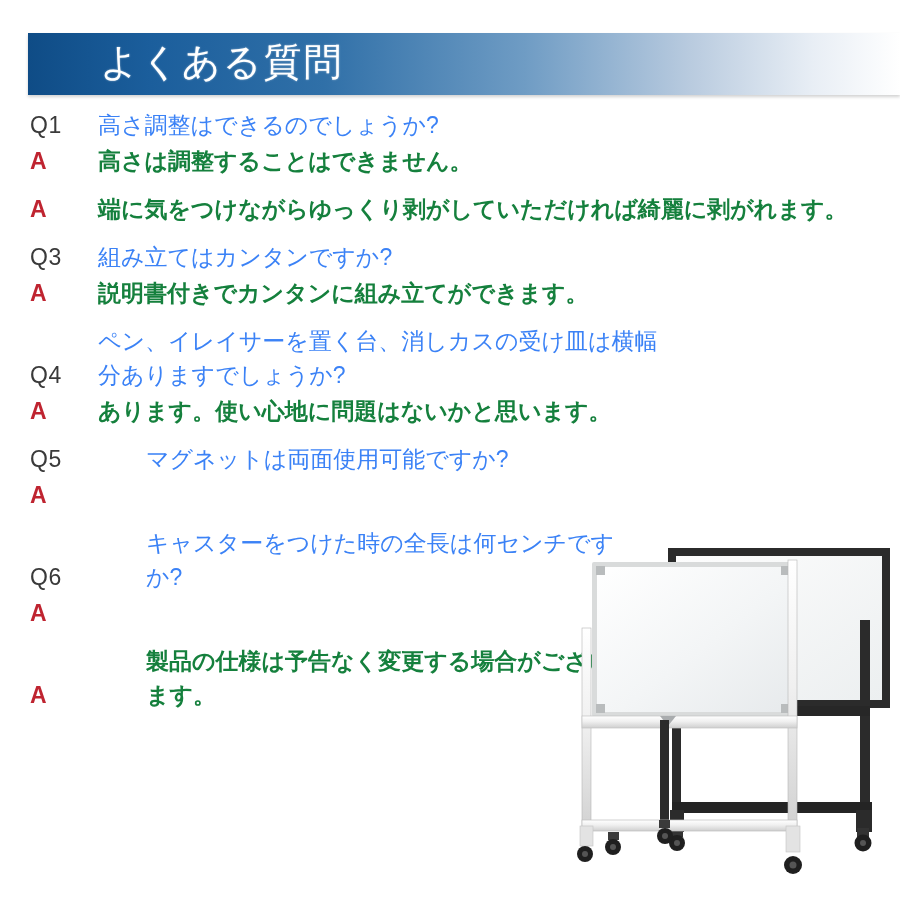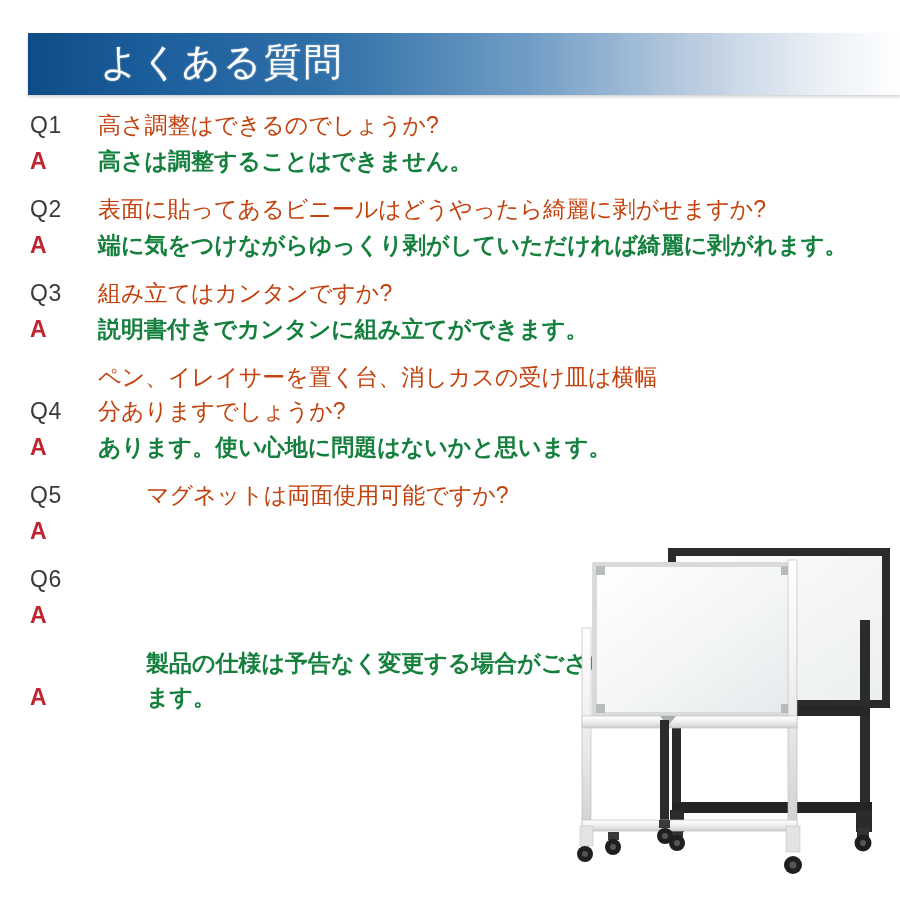--- a/index.html
+++ b/index.html
@@ -75,21 +75,21 @@
     color: #bf2430;
     font-weight: bold;
     letter-spacing: 0.5px;
   }
   .faq-text {
     flex: 1 1 auto;
     font-size: 23px;
     line-height: 34px;
   }
   .faq-text.q {
-    color: #c2410c;
+    color: #3b82f6;
     font-weight: 400;
   }
   .faq-text.a {
     color: #15803d;
     font-weight: bold;
   }
   .faq-row.answer {
     margin-top: 2px;
   }
   
@@ -121,24 +121,20 @@
       <div class="faq-label q">Q1</div>
       <div class="faq-text q">高さ調整はできるのでしょうか?</div>
     </div>
     <div class="faq-row answer">
       <div class="faq-label a">A</div>
       <div class="faq-text a">高さは調整することはできません。</div>
     </div>
   </div>
 
   <div class="faq-item">
-    <div class="faq-row">
-      <div class="faq-label q">Q2</div>
-      <div class="faq-text q">表面に貼ってあるビニールはどうやったら綺麗に剥がせますか?</div>
-    </div>
     <div class="faq-row answer">
       <div class="faq-label a">A</div>
       <div class="faq-text a">端に気をつけながらゆっくり剥がしていただければ綺麗に剥がれます。</div>
     </div>
   </div>
 
   <div class="faq-item">
     <div class="faq-row">
       <div class="faq-label q">Q3</div>
       <div class="faq-text q">組み立てはカンタンですか?</div>
@@ -166,20 +162,21 @@
       <div class="faq-text q">マグネットは両面使用可能ですか?</div>
     </div>
     <div class="faq-row answer">
       <div class="faq-label a">A</div>
     </div>
   </div>
 
   <div class="faq-item narrow">
     <div class="faq-row">
       <div class="faq-label q">Q6</div>
+      <div class="faq-text q">キャスターをつけた時の全長は何センチですか?</div>
     </div>
     <div class="faq-row answer">
       <div class="faq-label a">A</div>
     </div>
   </div>
 
   <div class="faq-item narrow">
     <div class="faq-row answer">
       <div class="faq-label a">A</div>
       <div class="faq-text a">製品の仕様は予告なく変更する場合がございます。</div>

